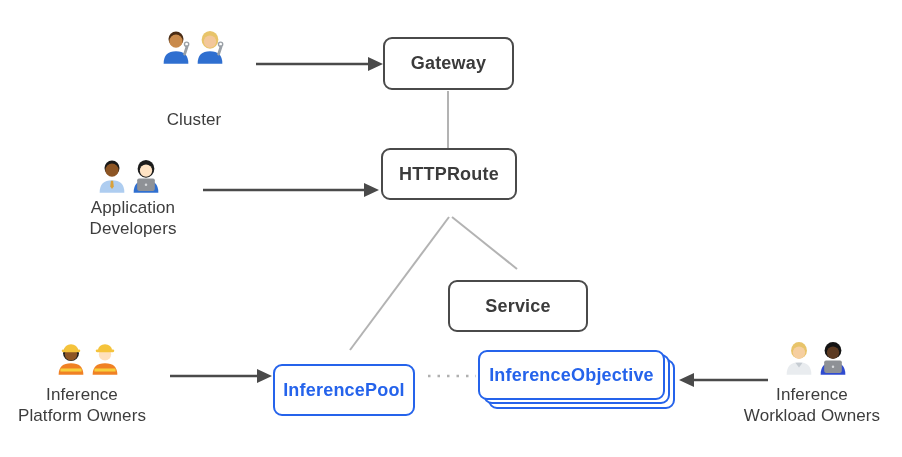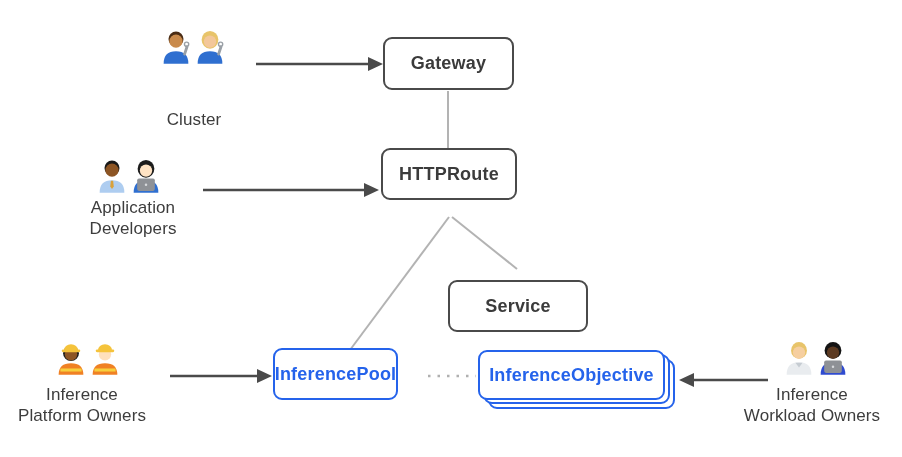--- a/index.html
+++ b/index.html
@@ -99,21 +99,21 @@
   </div>
 
   <div class="node" style="left:381px; top:148px; width:136px; height:52px;">
     <span>HTTPRoute</span>
   </div>
 
   <div class="node" style="left:448px; top:280px; width:140px; height:52px;">
     <span>Service</span>
   </div>
 
-  <div class="node blue" style="left:273px; top:348px; width:125px; height:52px;">
+  <div class="node blue" style="left:273px; top:364px; width:142px; height:52px;">
     <span>InferencePool</span>
   </div>
 
   <div class="stack-back" style="left:488px; top:359px; width:187px; height:50px;"></div>
   <div class="stack-back" style="left:483px; top:354px; width:187px; height:50px;"></div>
   <div class="node blue" style="left:478px; top:350px; width:187px; height:50px;border-radius:9px;">
     <span>InferenceObjective</span>
   </div>
 
   <div class="actor-icons" style="left:161px; top:27px;">

